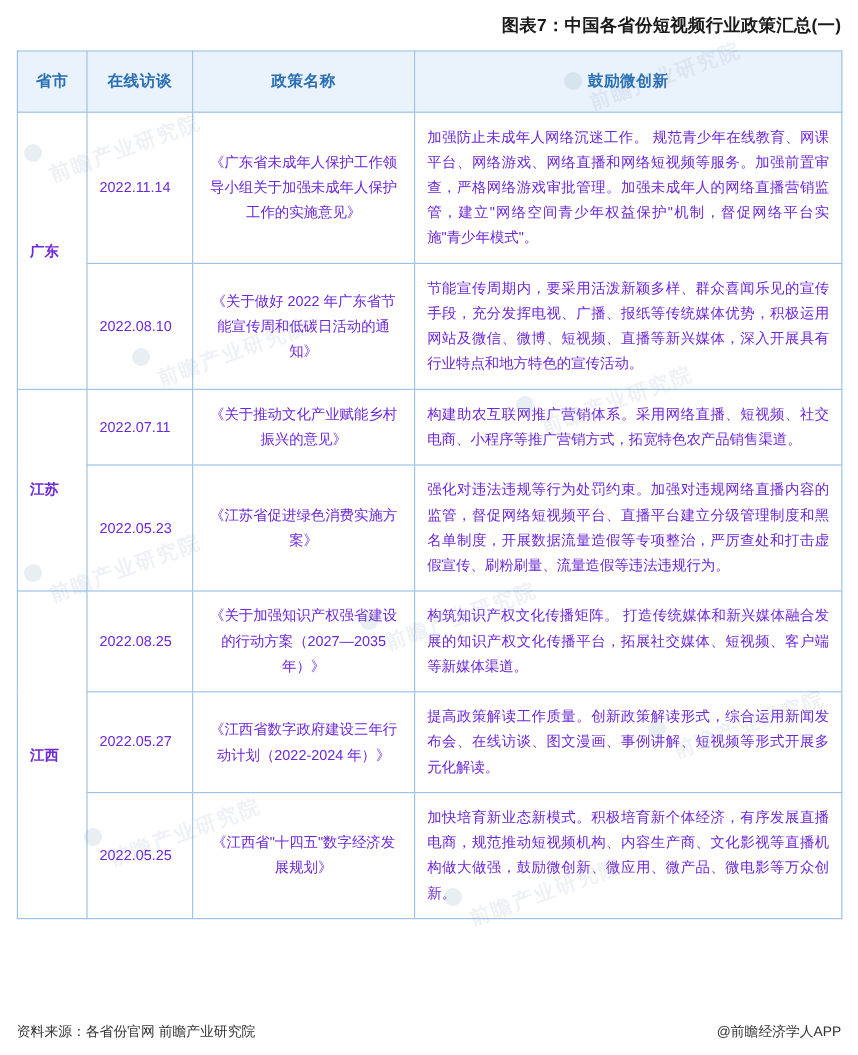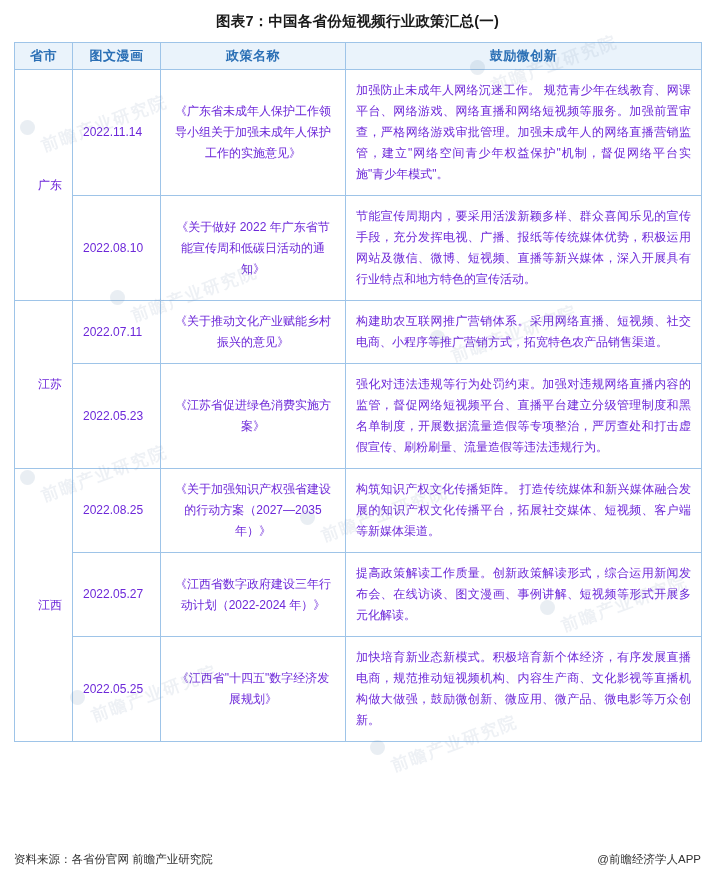--- a/index.html
+++ b/index.html
@@ -16,56 +16,57 @@
     overflow: hidden;
   }
   .page {
     width: 715px;
     height: 879px;
     position: relative;
     box-sizing: border-box;
     padding: 0 14px;
   }
   .title {
-    text-align: center;
+    text-align: right;
     font-size: 14.5px;
     font-weight: bold;
     color: #1a1a1a;
     padding: 12px 0 11px 0;
     letter-spacing: 0.2px;
   }
   table.policy {
     border-collapse: collapse;
     width: 687px;
     table-layout: fixed;
     border: 1px solid #9ec4e8;
   }
   table.policy th {
     background: #eaf3fb;
     color: #2a6fb5;
     font-size: 13px;
     font-weight: bold;
     text-align: center;
-    padding: 4px 4px;
+    padding: 16px 4px;
     border: 1px solid #9ec4e8;
     letter-spacing: 0.5px;
   }
   table.policy td {
     border: 1px solid #9ec4e8;
     font-size: 12px;
     line-height: 21px;
     padding: 10px 10px;
     vertical-align: middle;
     color: #6d28d9;
     background: #ffffff;
   }
   td.province {
-    text-align: right;
+    text-align: left;
     font-size: 12.5px;
     color: #1a1a1a;
+    font-weight: bold;
   }
   td.date {
     text-align: left;
     white-space: nowrap;
     font-size: 12px;
   }
   td.pname {
     text-align: center;
     font-size: 12px;
     line-height: 22px;
@@ -129,21 +130,21 @@
   <table class="policy">
     <colgroup>
       <col class="col-prov">
         <col class="col-date">
         <col class="col-name">
         <col class="col-cont">
     </colgroup>
     <thead>
       <tr>
         <th>省市</th>
-        <th>图文漫画</th>
+        <th>在线访谈</th>
         <th>政策名称</th>
         <th>鼓励微创新</th>
       </tr>
     </thead>
     <tbody>
       <tr>
         <td class="province" rowspan="2">广东</td>
         <td class="date">2022.11.14</td>
         <td class="pname">《广东省未成年人保护工作领导小组关于加强未成年人保护工作的实施意见》</td>
         <td class="content">加强防止未成年人网络沉迷工作。 规范青少年在线教育、网课平台、网络游戏、网络直播和网络短视频等服务。加强前置审查，严格网络游戏审批管理。加强未成年人的网络直播营销监管，建立"网络空间青少年权益保护"机制，督促网络平台实施"青少年模式"。</td>

